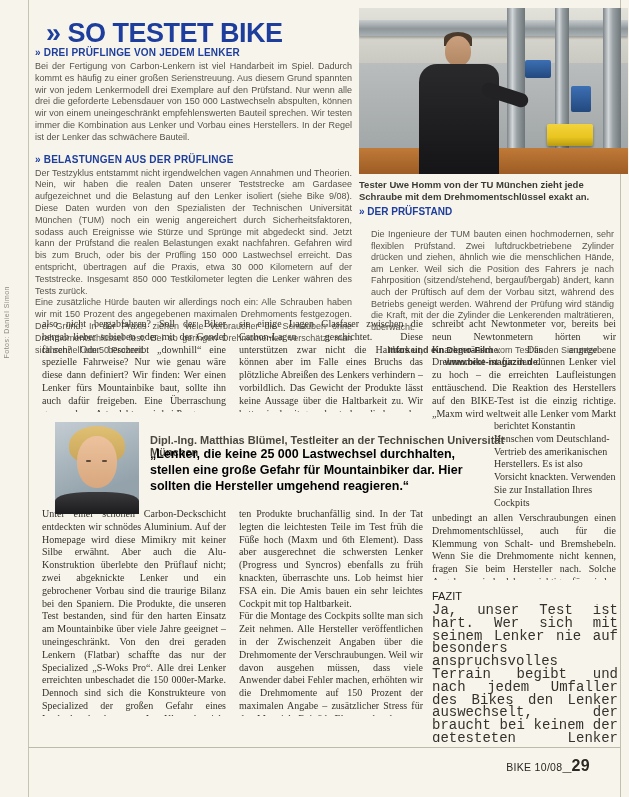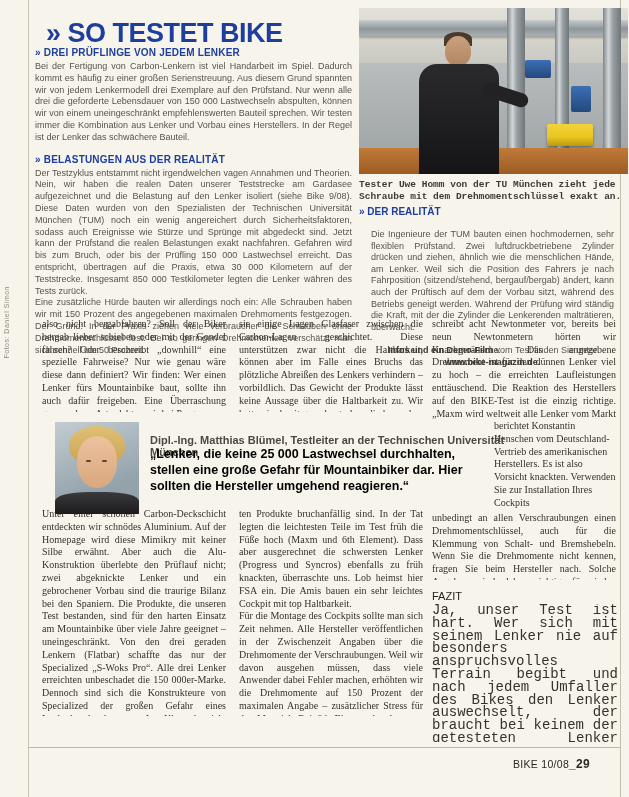--- a/index.html
+++ b/index.html
@@ -59,21 +59,21 @@
   .tp-clamp{position:absolute;left:188px;top:116px;width:46px;height:22px;background:linear-gradient(180deg,#f2d33c,var(--highlight-yellow) 60%,#b99a12);border-radius:2px;box-shadow:0 2px 3px rgba(0,0,0,.35);}
   .tp-table{position:absolute;left:0;top:140px;width:100%;height:26px;background:linear-gradient(180deg,#c07a38,#9c5c24);}
   .tp-man{position:absolute;left:52px;top:22px;width:92px;height:144px;}
   .tp-head{position:absolute;left:34px;top:6px;width:26px;height:30px;border-radius:50% 50% 45% 45%;background:linear-gradient(180deg,#caa07e,#b08663);}
   .tp-hair{position:absolute;left:33px;top:2px;width:28px;height:14px;border-radius:50% 50% 0 0;background:#4a3a2c;}
   .tp-body{position:absolute;left:8px;top:34px;width:80px;height:110px;border-radius:18px 14px 0 0;background:linear-gradient(180deg,#2a2a2c,#151517);}
   .tp-arm{position:absolute;left:70px;top:58px;width:48px;height:14px;border-radius:7px;background:#222224;transform:rotate(18deg);}
 
   .caption{
     position:absolute;left:359px;top:179px;width:266px;
-    font-size:9.5px;font-weight:bold;line-height:11.5px;color:#3b3b35;font-family:Liberation Mono, monospace;
+    font-size:9.5px;font-weight:bold;line-height:11.5px;color:#3b3b35;
   }
 
   .pruefstand{position:absolute;left:359px;top:206px;width:267px;}
   .pruefstand h3{margin:0 0 3px 0;font-size:10px;font-weight:bold;color:var(--accent-blue);}
   .pruefstand p{margin:12px;font-size:9px;line-height:11.6px;color:#56544c;text-align:justify;}
   .pruefstand .info{margin-top:2px;text-align:center;}
   .pruefstand .info b{color:#3c3a32;}
 
   
   .col{
@@ -118,39 +118,39 @@
     position:absolute;left:432px;top:604px;width:186px;height:138px;
     font-family:Liberation Mono, monospace;font-size:14px;line-height:12.8px;
     text-align:justify;color:#34322c;overflow:hidden;
   }
 
   .footer{
     position:absolute;left:430px;top:757px;width:160px;text-align:right;
     font-size:10.5px;color:#2a2822;letter-spacing:.3px;
   }
   .footer .issue{font-weight:normal;}
-  .footer .pagenum{font-weight:bold;font-size:12px;}
+  .footer .pagenum{font-weight:bold;font-size:16px;}
 </style>
 </head>
 <body>
 
 <div class="page">
 
   <div class="edge-v-left"></div>
   <div class="edge-v-right"></div>
   <div class="edge-h-bottom"></div>
 
   <div class="credit">Fotos: Daniel Simon</div>
 
   <h1 class="headline">» SO TESTET BIKE</h1>
 
   <section class="intro">
     <h3>» DREI PRÜFLINGE VON JEDEM LENKER</h3>
     <p>Bei der Fertigung von Carbon-Lenkern ist viel Handarbeit im Spiel. Dadurch kommt es häufig zu einer großen Serienstreuung. Aus diesem Grund spannten wir von jedem Lenkermodell drei Exemplare auf den Prüfstand. Nur wenn alle drei die geforderte Lebensdauer von 150 000 Lastwechseln abspulten, können wir von einem uneingeschränkt empfehlenswerten Bauteil sprechen. Wir testen immer die Kombination aus Lenker und Vorbau eines Herstellers. In der Regel ist der Lenker das schwächere Bauteil.</p>
-    <h3>» BELASTUNGEN AUS DER REALITÄT</h3>
+    <h3>» BELASTUNGEN AUS DER PRÜFLINGE</h3>
     <p>Der Testzyklus entstammt nicht irgendwelchen vagen Annahmen und Theorien. Nein, wir haben die realen Daten unserer Teststrecke am Gardasee aufgezeichnet und die Belastung auf den Lenker isoliert (siehe Bike 9/08). Diese Daten wurden von den Spezialisten der Technischen Universität München (TUM) noch ein wenig angereichert durch Sicherheitsfaktoren, sodass auch Ereignisse wie Stürze und Sprünge mit abgedeckt sind. Jetzt kann der Prüfstand die realen Belastungen exakt nachfahren. Gefahren wird bis zum Bruch, oder bis der Prüfling 150 000 Lastwechsel erreicht. Das entspricht, übertragen auf die Praxis, etwa 30 000 Kilometern auf der Teststrecke. Insgesamt 850 000 Testkilometer legten die Lenker währen des Tests zurück.
 Eine zusätzliche Hürde bauten wir allerdings noch ein: Alle Schrauben haben wir mit 150 Prozent des angegebenen maximalen Drehmoments festgezogen. Der Grund: In der Praxis ziehen viele Verbraucher die Schrauben ohne Drehmomentschlüssel fest. Bei so geringen Drehmomenten verschätzt man sich schnell um 50 Prozent.</p>
   </section>
 
   <figure class="test-photo" style="margin:0;">
     <div class="tp-wall"></div>
     <div class="tp-frame-h"></div>
     <div class="tp-bar b1"></div>
     <div class="tp-bar b2"></div>
     <div class="tp-bar b3"></div>
@@ -162,21 +162,21 @@
       <div class="tp-hair"></div>
       <div class="tp-head"></div>
       <div class="tp-body"></div>
       <div class="tp-arm"></div>
     </div>
   </figure>
 
   <div class="caption">Tester Uwe Homm von der TU München zieht jede Schraube mit dem Drehmomentschlüssel exakt an.</div>
 
   <section class="pruefstand">
-    <h3>» DER REALITÄT</h3>
+    <h3>» DER PRÜFSTAND</h3>
     <p>Die Ingenieure der TUM bauten einen hochmodernen, sehr flexiblen Prüfstand. Zwei luftdruckbetriebene Zylinder drücken und ziehen, ähnlich wie die menschlichen Hände, am Lenker. Weil sich die Position des Fahrers je nach Fahrposition (sitzend/stehend, bergauf/bergab) ändert, kann auch der Prüftisch auf dem der Vorbau sitzt, während des Betriebs geneigt werden. Während der Prüfung wird ständig die Kraft, mit der die Zylinder die Lenkerenden malträtieren, überwacht.</p>
     <p class="info"><b>Infos und ein Demo-Film</b><span> vom Test finden Sie unter </span><b>www.bike-magazin.de.</b></p>
   </section>
 
   <div class="col c1a">also nicht bergabfahren? Soll der Biker bergab lieber schieben oder mit der Gondel fahren? Oder beschreibt „downhill“ eine spezielle Fahrweise? Nur wie genau wäre diese dann definiert? Wir finden: Wer einen Lenker fürs Mountainbike baut, sollte ihn auch dafür freigeben. Eine Überraschung ganz anderer Art erlebten wir bei Progress.</div>
   <div class="col c2a">sie einige Lagen Glasfaser zwischen die Carbon-Lagen geschichtet. Diese unterstützen zwar nicht die Haltbarkeit, können aber im Falle eines Bruchs das plötzliche Abreißen des Lenkers verhindern – vorbildlich. Das Gewicht der Produkte lässt keine Aussage über die Haltbarkeit zu. Wir hatten ja damit gerechnet, dass die besonders leich-</div>
   <div class="col c3a">schreibt acht Newtonmeter vor, bereits bei neun Newtonmetern hörten wir Knackgeräusche. Das angegebene Drehmoment ist für den dünnen Lenker viel zu hoch – die erreichten Laufleistungen enttäuschend. Die Reaktion des Herstellers auf den BIKE-Test ist die einzig richtige. „Maxm wird weltweit alle Lenker vom Markt nehmen“,</div>
   <div class="col c3w">berichtet Konstantin Henschen vom Deutschland-Vertrieb des amerikanischen Herstellers. Es ist also Vorsicht knackten. Verwenden Sie zur Installation Ihres Cockpits</div>
   <div class="col c1b">Unter einer schönen Carbon-Deckschicht entdeckten wir schnödes Aluminium. Auf der Homepage wird diese Mimikry mit keiner Silbe erwähnt. Aber auch die Alu-Konstruktion überlebte den Prüflauf nicht; zwei abgeknickte Lenker und ein gebrochener Vorbau sind die traurige Bilanz bei den Spaniern. Die Produkte, die unseren Test bestanden, sind für den harten Einsatz am Mountainbike über viele Jahre geeignet – uneingeschränkt. Von den drei geraden Lenkern (Flatbar) schaffte das nur der Specialized „S-Woks Pro“. Alle drei Lenker erreichten unbeschadet die 150 000er-Marke. Dennoch sind sich die Konstrukteure von Specialized der großen Gefahr eines Lenkerbruchs bewusst. Im Klemmbereich, dort, wo die größte Bruchgefahr besteht, haben</div>
   <div class="col c2b">ten Produkte bruchanfällig sind. In der Tat legten die leichtesten Teile im Test früh die Füße hoch (Maxm und 6th Element). Dass aber ausgerechnet die schwersten Lenker (Progress und Syncros) ebenfalls zu früh knackten, überraschte uns. Lob heimst hier FSA ein. Die Amis bauen ein sehr leichtes Cockpit mit top Haltbarkeit.

